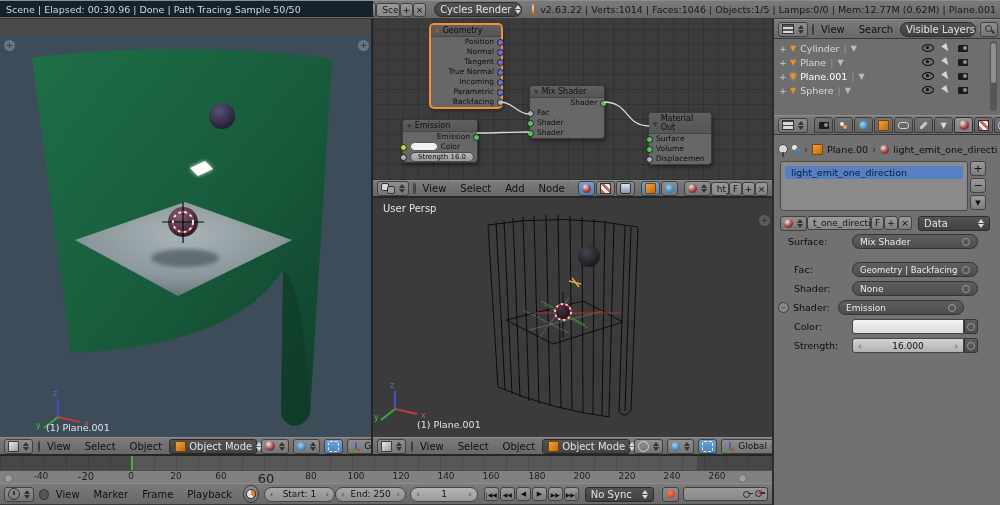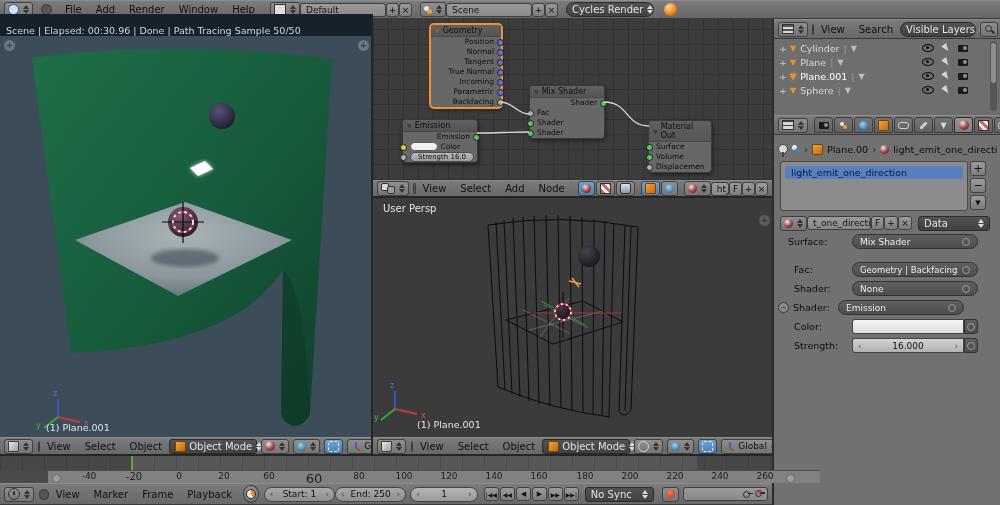--- a/index.html
+++ b/index.html
@@ -111,23 +111,24 @@
     <span class="btn" style="width:13px;">+</span>
     <span class="btn" style="width:13px;">×</span>
     <span class="ddk" style="width:88px;margin-left:8px;">
       <span>Cycles Render</span>
       <span class="ud">
           <i class="u"></i>
           <i class="d"></i>
         </span>
     </span>
     <span style="width:13px;height:13px;border-radius:50%;background:radial-gradient(circle at 38% 32%,#ffd9a0,#ee7f12 60%,#9c4e05);margin-left:10px;display:inline-block;"></span>
-  </div>
-
-  <div class="abs" style="left:0;top:14px;width:373px;height:32px;background:#16222b;color:#cfd8de;display:flex;align-items:center;padding:0 6px;box-sizing:border-box;">
+    <span style="margin-left:6px;font-size:9.5px;color:#161616;white-space:nowrap;">v2.63.22 | Verts:1014 | Faces:1046 | Objects:1/5 | Lamps:0/0 | Mem:12.77M (0.62M) | Plane.001</span>
+  </div>
+
+  <div class="abs" style="left:0;top:1px;width:373px;height:16px;background:#16222b;color:#cfd8de;display:flex;align-items:center;padding:0 6px;box-sizing:border-box;">
     <span style="font-size:9.5px;">Scene | Elapsed: 00:30.96 | Done | Path Tracing Sample 50/50</span>
   </div>
 
   <div class="abs" style="left:0;top:36px;width:373px;height:401px;background:#3d4c59;">
     <svg width="373" height="401">
       <defs>
         <linearGradient id="gWall" x1="0" y1="0" x2="1" y2="1">
           <stop offset="0" stop-color="#1e6f48"></stop>
             <stop offset=".55" stop-color="#175a3b"></stop>
             <stop offset="1" stop-color="#0f3d2a"></stop>
@@ -266,21 +267,21 @@
         <span class="dot l c-col"></span>
         <span style="display:inline-block;width:26px;height:7px;background:#f2f2f2;border:1px solid #555;border-radius:5px;vertical-align:middle;"></span>
         <span style="">Color</span>
       </div>
       <div class="nrow">
         <span class="dot l c-val"></span>
         <span class="pill" style="width:50px;text-align:center;">Strength 16.0</span>
       </div>
     </div>
 
-    <div class="node" style="left:275px;top:101px;width:62px;">
+    <div class="node" style="left:275px;top:93px;width:62px;">
       <div class="nh">
           <span style="color:#3a3a3a;font-size:6px;">▼</span>
           <span>Material Out</span>
         </div>
       <div class="nrow"><span class="dot l c-sh"></span><span>Surface</span></div>
       <div class="nrow"><span class="dot l c-sh"></span><span>Volume</span></div>
       <div class="nrow"><span class="dot l c-val"></span><span>Displacemen</span></div>
     </div>
 
     <svg class="abs" style="left:0;top:0;pointer-events:none;" width="399" height="161">
@@ -681,21 +682,21 @@
     </div>
 
   </div>
 
   <div class="abs" style="left:0;top:455px;width:772px;height:15px;background:#575757;
        background-image:repeating-linear-gradient(90deg,rgba(0,0,0,.13) 0 1px,transparent 1px 22px);">
     <div class="abs" style="left:0;top:0;width:132px;height:15px;background:rgba(0,0,0,.18);"></div>
     <div class="abs" style="left:697px;top:0;width:75px;height:15px;background:rgba(0,0,0,.18);"></div>
     <div class="abs" style="left:131px;top:0;width:2px;height:15px;background:#5da832;"></div>
   </div>
-  <div class="abs" style="left:0;top:470px;width:772px;height:13px;background:#818181;border-top:1px solid #4e4e4e;box-sizing:border-box;margin-left:48px;">
+  <div class="abs" style="left:0;top:470px;width:772px;height:13px;background:#818181;border-top:1px solid #4e4e4e;box-sizing:border-box;">
     <span class="abs" style="left:4px;top:3px;width:7px;height:7px;border-radius:50%;background:#9e9e9e;border:1px solid #6a6a6a;"></span>
     <span class="abs" style="left:738px;top:3px;width:7px;height:7px;border-radius:50%;background:#9e9e9e;border:1px solid #6a6a6a;"></span>
     <span class="abs" style="left:41px;transform:translateX(-50%);font-size:9px;color:#1d1d1d;">-40</span>
     <span class="abs" style="left:86px;transform:translateX(-50%);font-size:10px;color:#1d1d1d;">-20</span>
     <span class="abs" style="left:131px;transform:translateX(-50%);font-size:9px;color:#1d1d1d;">0</span>
     <span class="abs" style="left:176px;transform:translateX(-50%);font-size:9px;color:#1d1d1d;">20</span>
     <span class="abs" style="left:221px;transform:translateX(-50%);font-size:9px;color:#1d1d1d;">60</span>
     <span class="abs" style="left:266px;transform:translateX(-50%);font-size:13px;color:#1d1d1d;">60</span>
     <span class="abs" style="left:311px;transform:translateX(-50%);font-size:9px;color:#1d1d1d;">80</span>
     <span class="abs" style="left:356px;transform:translateX(-50%);font-size:9px;color:#1d1d1d;">100</span>

